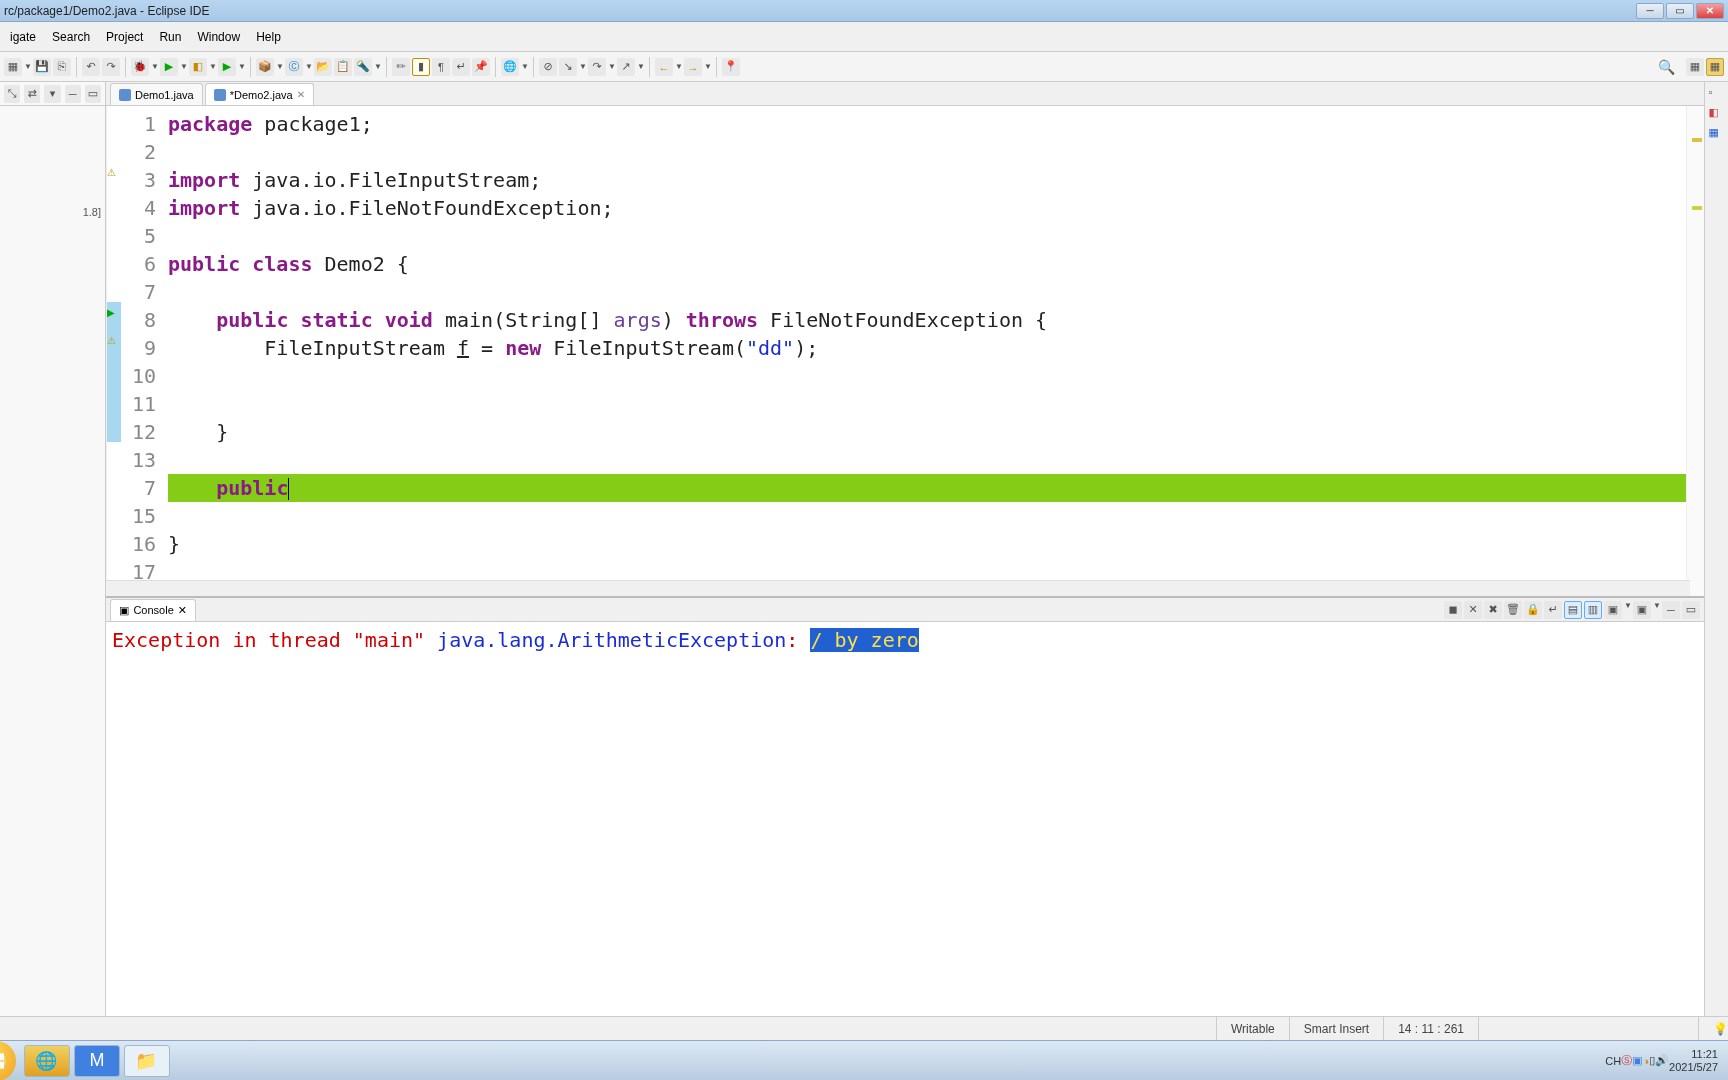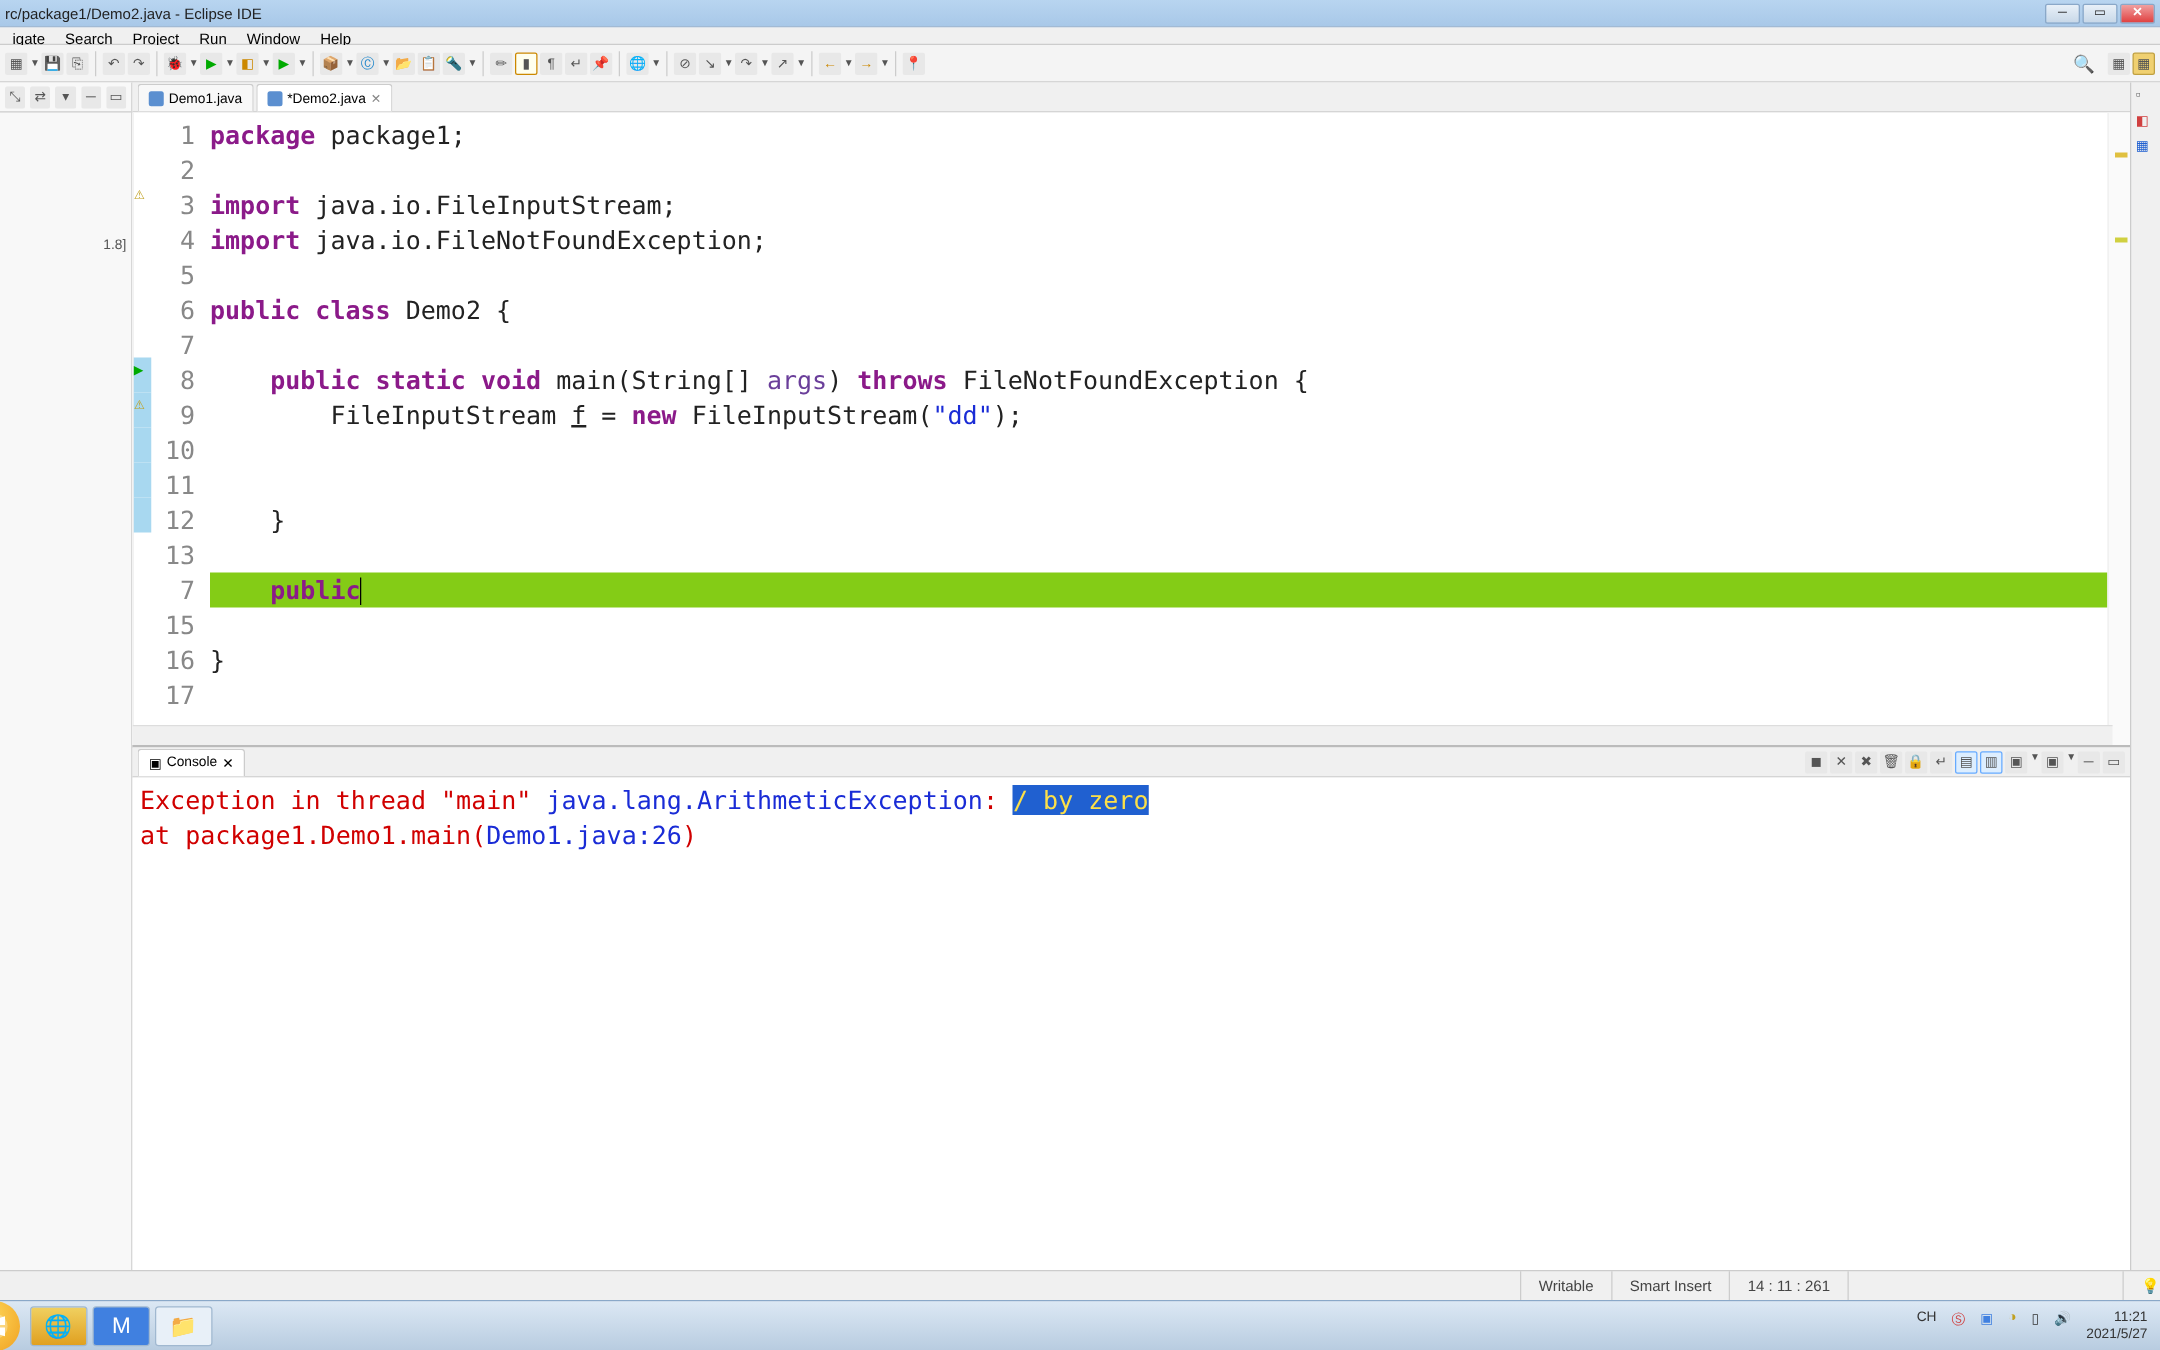--- a/index.html
+++ b/index.html
@@ -7,21 +7,21 @@
 body { background: #fff; display: flex; flex-direction: column; }
 
 
 .titlebar { height: 22px; background: linear-gradient(#b8d5f0, #a8c8e8); display: flex; align-items: center; padding: 0 4px; font-size: 12px; color: #222; border-bottom: 1px solid #8aa8c8; }
 .titlebar .spacer { flex: 1; }
 .winbtns { display: flex; gap: 2px; }
 .winbtn { width: 28px; height: 16px; background: linear-gradient(#e8f0f8,#c8d8e8); border: 1px solid #8aa8c8; border-radius: 2px; font-size: 10px; text-align: center; line-height: 14px; cursor: pointer; }
 .winbtn.close { background: linear-gradient(#f0a0a0,#e04040); color: #fff; font-weight: bold; }
 
 
-.menubar { height: 14px; background: #f0f0f0; border-bottom: 1px solid #ccc; display: flex; font-size: 12px; padding-left: 2px; }
+.menubar { height: 30px; background: #f0f0f0; border-bottom: 1px solid #ccc; display: flex; align-items: center; font-size: 12px; padding-left: 2px; }
 .menubar .menuitem { padding: 2px 8px; cursor: pointer; }
 
 
 .toolbar { height: 30px; background: #f4f4f4; border-bottom: 1px solid #ccc; display: flex; align-items: center; padding: 0 4px; gap: 2px; }
 .tbtn { width: 18px; height: 18px; background: #e8e8e8; border: 1px solid transparent; border-radius: 2px; display: inline-flex; align-items: center; justify-content: center; font-size: 11px; color: #555; cursor: pointer; }
 .tsep { width: 1px; height: 20px; background: #ccc; margin: 0 3px; }
 .tsearch { margin-left: auto; font-size: 14px; color: #666; cursor: pointer; }
 .tdrop { width: 7px; font-size: 8px; color: #555; }
 
 
@@ -71,21 +71,21 @@
 .console .errlink { color: #1a2cd6; cursor: pointer; }
 .console .hl { background: #2060d0; color: #fde047; }
 
 
 .statusbar { height: 24px; background: #f0f0f0; border-top: 1px solid #ccc; display: flex; align-items: center; font-size: 12px; color: #444; }
 .statusbar .cell { padding: 0 14px; border-left: 1px solid #ccc; height: 100%; display: flex; align-items: center; }
 
 
 .taskbar { height: 40px; background: linear-gradient(#dce8f4,#b8cce0); border-top: 1px solid #8aa8c8; display: flex; align-items: center; padding: 0 6px; }
 .taskbtn { width: 46px; height: 32px; background: #e8f0f8; border: 1px solid #a0b8d0; border-radius: 3px; margin-right: 4px; display: flex; align-items: center; justify-content: center; font-size: 18px; cursor: pointer; }
-.tray { margin-left: auto; display: flex; align-items: flex-start; gap: 12px; font-size: 11px; color: #333; }
+.tray { margin-left: auto; display: flex; align-items: center; gap: 0; font-size: 11px; color: #333; }
 .tray .clock { text-align: right; line-height: 13px; padding-right: 4px; }
 .startorb { width: 40px; height: 40px; border-radius: 50%; background: radial-gradient(circle at 30% 30%, #ffdd60, #f0a020); margin-left: -30px; margin-right: 8px; display: flex; align-items: center; justify-content: center; cursor: pointer; }
 .startorb svg { width: 24px; height: 24px; }
 </style>
 </head>
 <body>
 
 <div class="titlebar">
   <span>rc/package1/Demo2.java - Eclipse IDE</span>
   <span class="spacer"></span>
@@ -253,21 +253,20 @@
           <span class="tbtn">▣</span>
             <span class="tdrop">▼</span>
           <span class="tbtn">▣</span>
             <span class="tdrop">▼</span>
           <span class="tbtn">─</span>
           <span class="tbtn">▭</span>
         </div>
       </div>
       <div class="console">
         <div class="err"><span>Exception in thread "main" </span><span class="errlink">java.lang.ArithmeticException</span><span>: </span><span class="hl">/ by zero</span></div>
-        <div class="err"><span>        at package1.Demo1.main(</span><span class="errlink">Demo1.java:26</span><span>)</span></div>
       </div>
     </div>
   </div>
 
   <div class="rightbar">
     <span class="rbtn">▫</span>
     <span class="rbtn" style="color:#d04040">◧</span>
     <span class="rbtn" style="color:#2060d0">▦</span>
   </div>
 </div>

